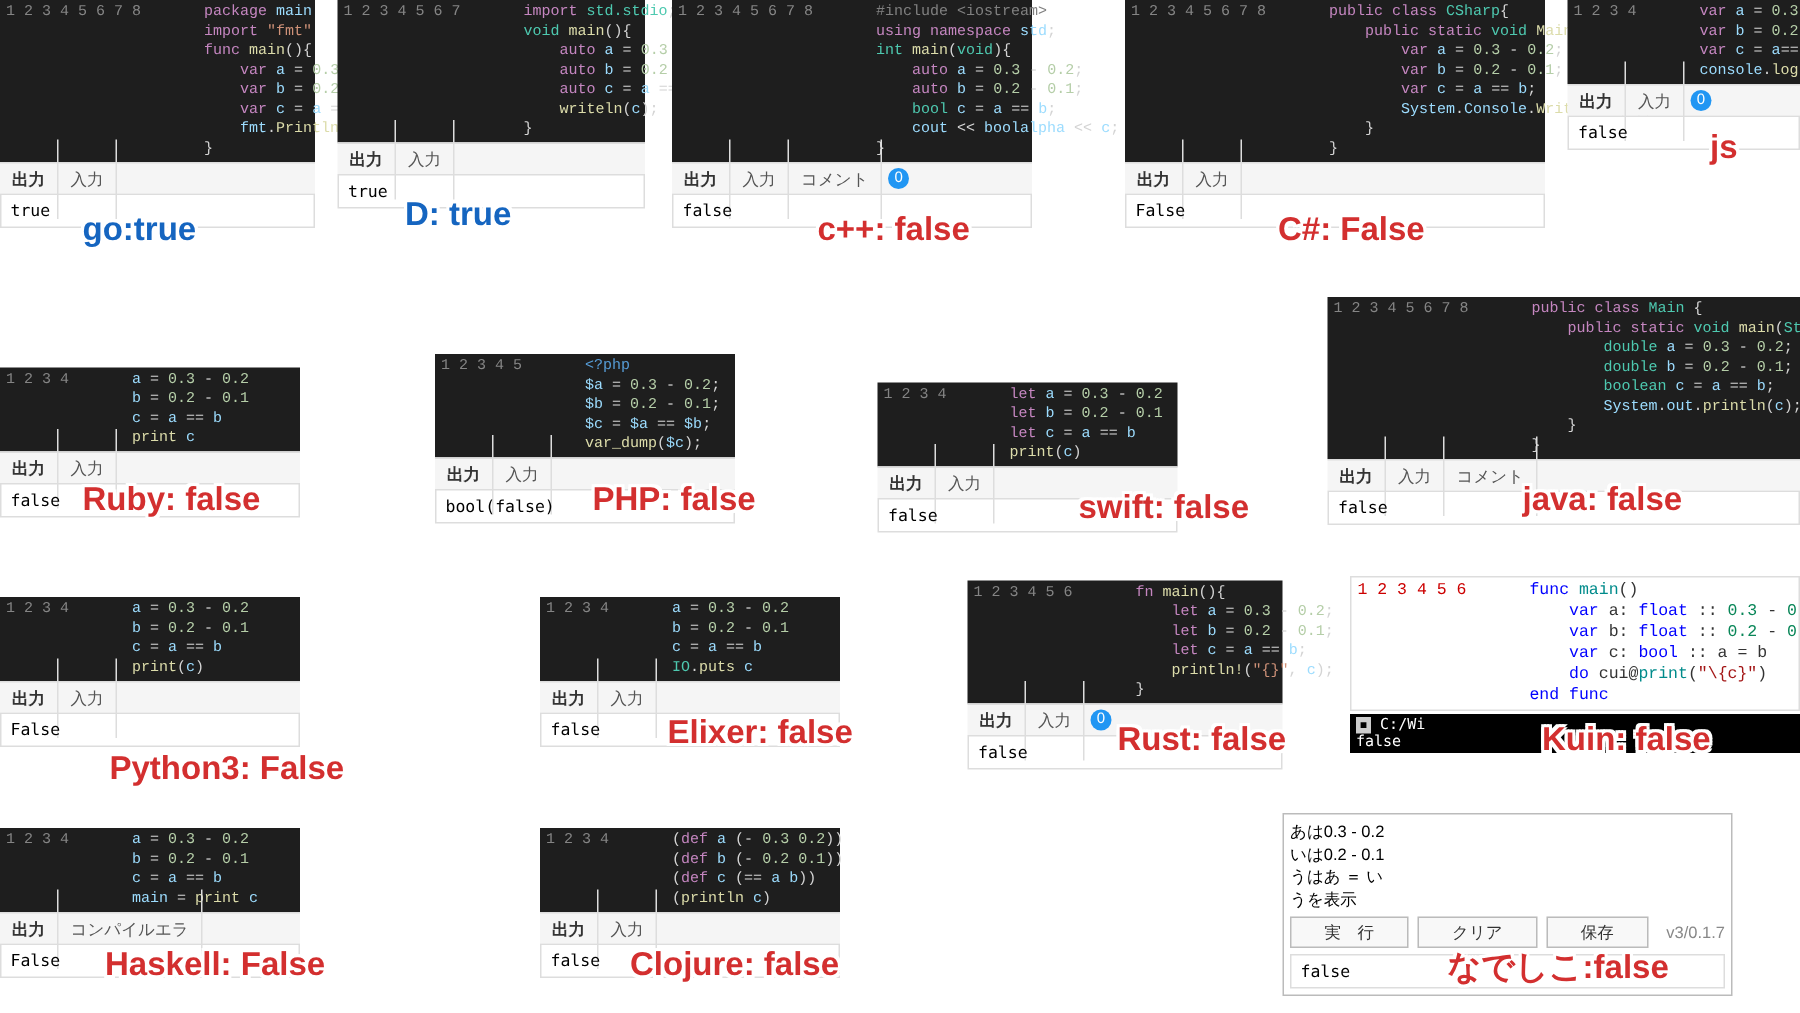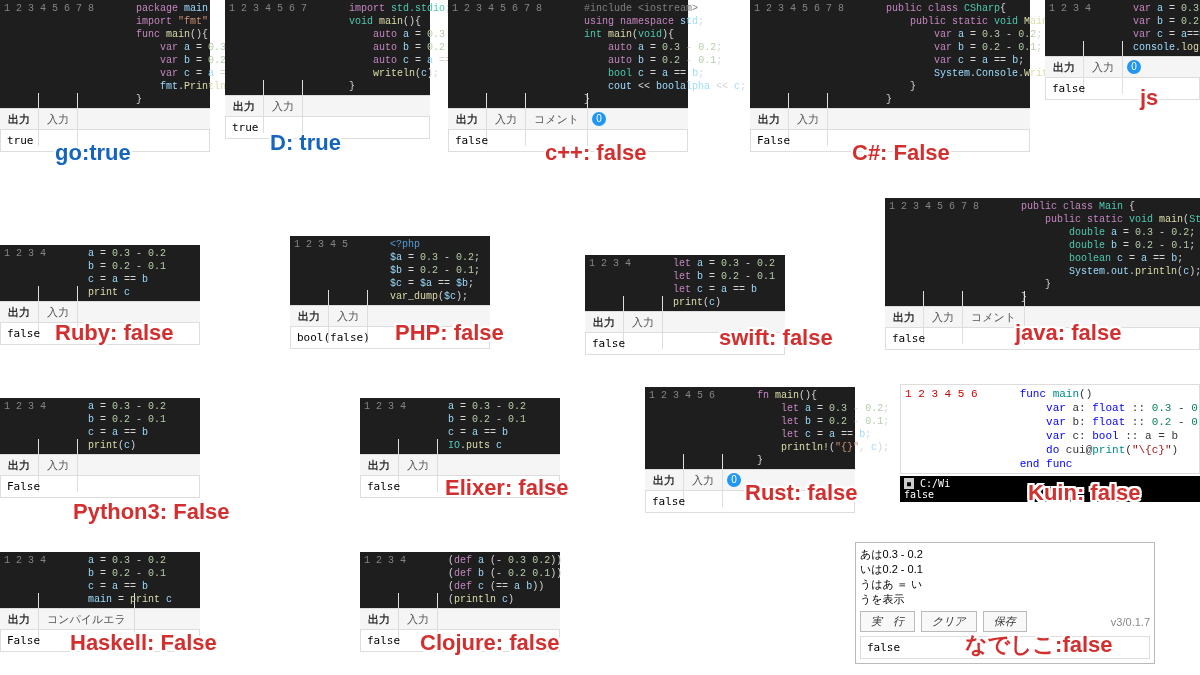--- a/index.html
+++ b/index.html
@@ -99,21 +99,21 @@
   .kuin .id { color:#333; }
   .nadebox {
     position:absolute;
     background:#fff;
     border:1px solid #bbb;
     font-size:11px;
     padding:4px;
     font-family: "MS PGothic", sans-serif;
   }
   .nbtns { display:flex; gap:6px; margin-top:4px; font-size:11px; color:#888; align-items:center;}
-  .nbtn { border:1px solid #bbb; padding:2px 10px; background:#f8f8f8; color:#333;font-style:italic;}
+  .nbtn { border:1px solid #bbb; padding:2px 22px; background:#f8f8f8; color:#333;}
   .dark { background:#000; color:#fff; font-family:monospace; font-size:10px; padding:2px 4px;}
 </style>
 </head>
 <body>
 
 <div id="root">
     <div class="panel" style="left: 0px; top: 0px; width: 210px;">
       <div class="code">
         <div class="gutter">1
 2

